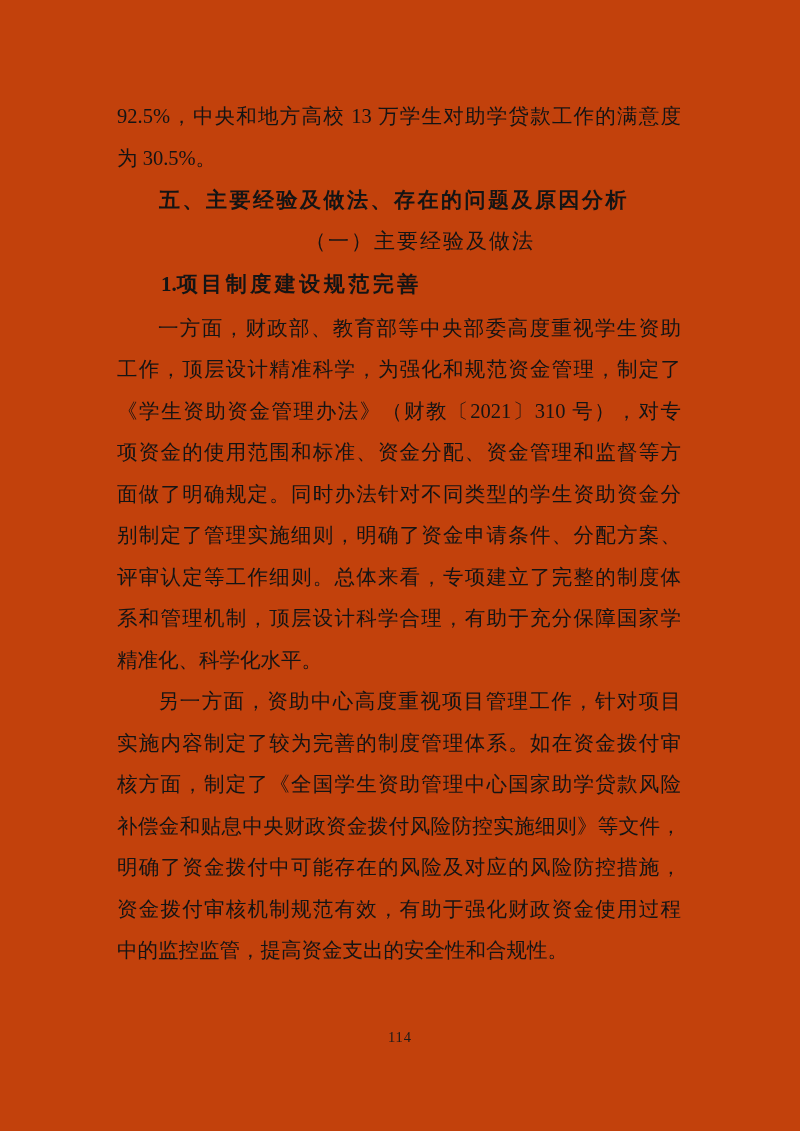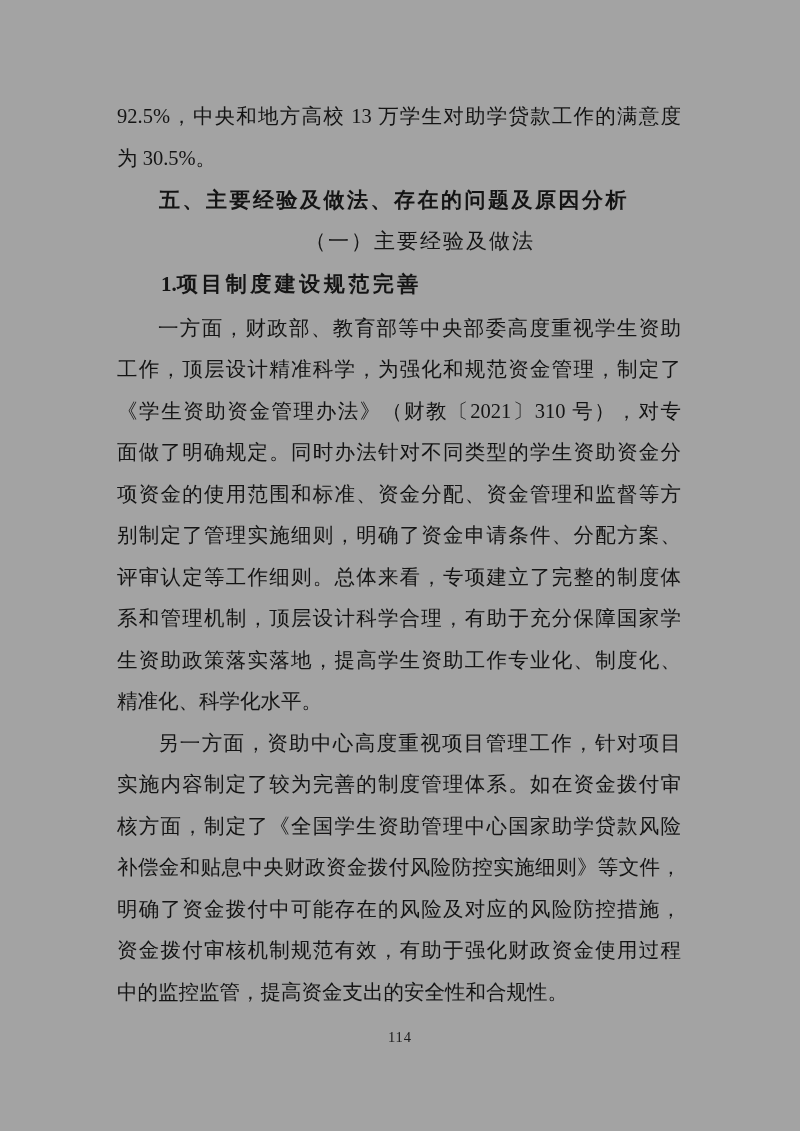--- a/index.html
+++ b/index.html
@@ -7,21 +7,21 @@
   body {
     width: 800px; height: 1131px;
     background: #ffffff;
     font-family: "Liberation Serif", "DejaVu Serif", serif;
     color: #141414;
     overflow: hidden;
   }
   .page {
     position: relative;
     width: 800px; height: 1131px;
-    background: #a3a3a3;
+    background: #c2410c;
   }
   .content {
     position: absolute;
     left: 117px; top: 96px;
     width: 564px;
   }
   .line {
     margin: 0;
     font-size: 20.5px;
     height: 41.5px;
@@ -85,26 +85,25 @@
     <h2 class="heading-1">五、主要经验及做法、存在的问题及原因分析</h2>
 
     <h3 class="heading-2">（一）主要经验及做法</h3>
 
     <h4 class="heading-3"><span class="num">1.</span><span>项目制度建设规范完善</span></h4>
 
     <div class="block indent">
         <p class="line">一方面，财政部、教育部等中央部委高度重视学生资助</p>
         <p class="line">工作，顶层设计精准科学，为强化和规范资金管理，制定了</p>
         <p class="line">《学生资助资金管理办法》（财教〔2021〕310 号），对专</p>
+        <p class="line">项资金的使用范围和标准、资金分配、资金管理和监督等方</p>
         <p class="line">面做了明确规定。同时办法针对不同类型的学生资助资金分</p>
-        <p class="line">项资金的使用范围和标准、资金分配、资金管理和监督等方</p>
         <p class="line">别制定了管理实施细则，明确了资金申请条件、分配方案、</p>
         <p class="line">评审认定等工作细则。总体来看，专项建立了完整的制度体</p>
         <p class="line">系和管理机制，顶层设计科学合理，有助于充分保障国家学</p>
-        <p class="line">生资助政策落实落地，提高学生资助工作专业化、制度化、</p>
         <p class="line">精准化、科学化水平。</p>
       </div>
 
     <div class="block indent">
         <p class="line">另一方面，资助中心高度重视项目管理工作，针对项目</p>
         <p class="line">实施内容制定了较为完善的制度管理体系。如在资金拨付审</p>
         <p class="line">核方面，制定了《全国学生资助管理中心国家助学贷款风险</p>
         <p class="line">补偿金和贴息中央财政资金拨付风险防控实施细则》等文件，</p>
         <p class="line">明确了资金拨付中可能存在的风险及对应的风险防控措施，</p>
         <p class="line">资金拨付审核机制规范有效，有助于强化财政资金使用过程</p>

